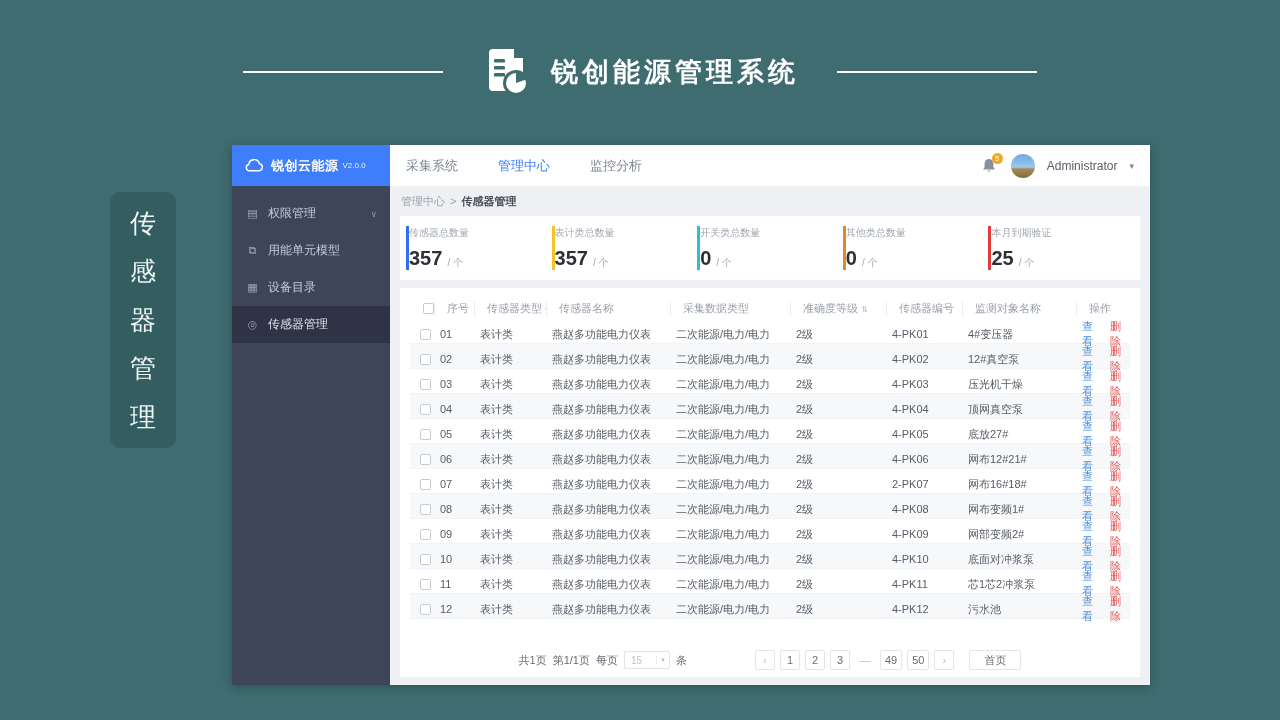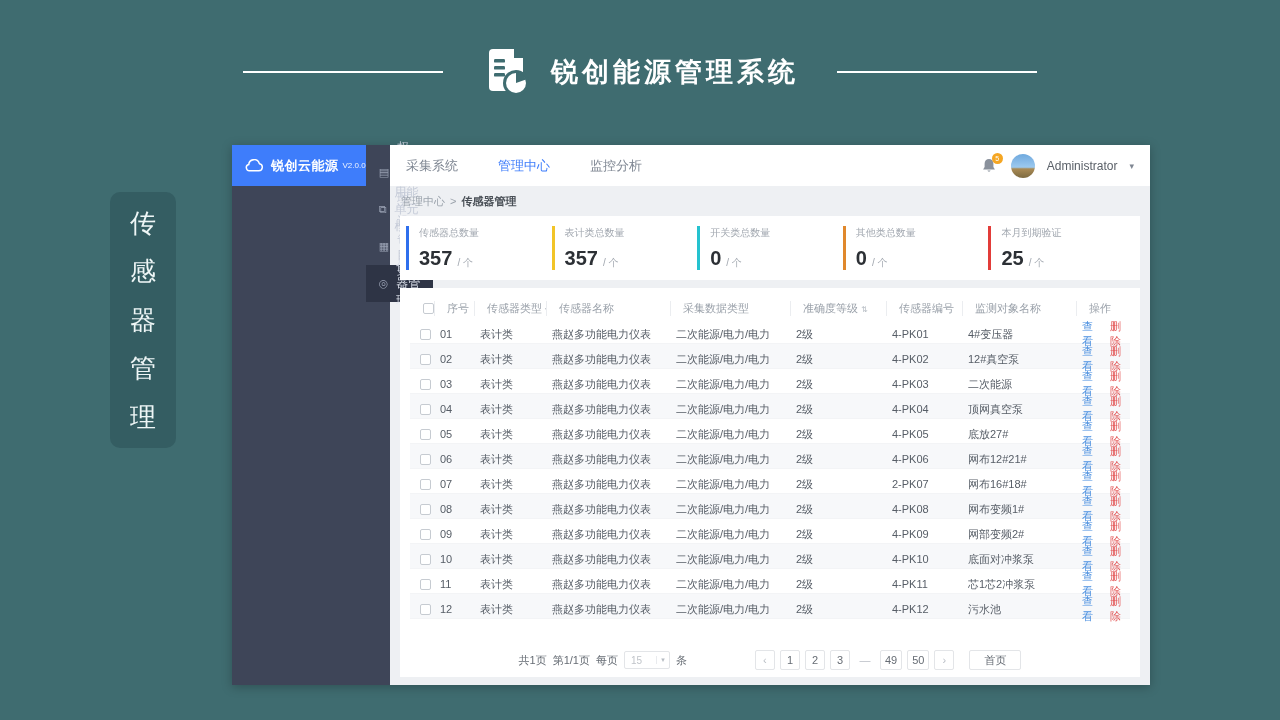--- a/index.html
+++ b/index.html
@@ -14,21 +14,21 @@
   .banner-title{font-size:27px;font-weight:bold;color:#fff;letter-spacing:4px;margin-right:38px}
 
   
   .side-tag{position:absolute;left:110px;top:192px;width:66px;height:256px;background:#345d62;border-radius:10px;
     display:flex;flex-direction:column;align-items:center;justify-content:space-evenly;color:#eef6f6;font-size:26px}
 
   
   .app{position:absolute;left:232px;top:145px;width:918px;height:540px;display:flex;background:#eef0f3;box-shadow:0 2px 10px rgba(0,0,0,.25)}
 
   
-  .sb{width:158px;background:#3e4558;display:flex;flex-direction:row;flex-shrink:0}
+  .sb{width:158px;background:#3e4558;display:flex;flex-direction:column;flex-shrink:0}
   .sb-logo{height:41px;background:#3e7dfb;display:flex;align-items:center;padding-left:13px;color:#fff;flex-shrink:0}
   .sb-logo .name{font-size:13px;font-weight:bold;margin-left:7px;letter-spacing:.5px}
   .sb-logo .ver{font-size:8px;margin-left:4px;opacity:.9}
   .sb-menu{padding-top:9px}
   .sb-item{height:37px;display:flex;align-items:center;padding:0 13px;font-size:12px;color:#c4cad7;cursor:pointer}
   .sb-item.active{background:#2e3445;color:#dde2ec}
   .sb-icon{width:15px;font-size:11px;color:#9ba3b5;margin-right:8px;text-align:center}
   .sb-chev{margin-left:auto;font-size:9px;color:#8f97a8}
 
   
@@ -49,21 +49,21 @@
   .uname{font-size:12px;color:#5a6068;cursor:pointer}
   .uchev{font-size:9px;color:#7e8692;cursor:pointer}
 
   
   .crumbs{height:30px;display:flex;align-items:center;padding-left:11px;font-size:11px;color:#9aa2ab;flex-shrink:0}
   .crumbs .cur{color:#4a5057;font-weight:bold}
   .crumbs .sep{margin:0 5px}
 
   
   .stats{margin:0 10px;background:#fff;height:64px;display:flex;padding:10px 6px;flex-shrink:0}
-  .stat{flex:1;border-left:3px solid #0f766e;padding-left:10px;display:flex;flex-direction:column;justify-content:space-between;margin-right:6px}
+  .stat{flex:1;border-left:3px solid #0f766e;display:flex;flex-direction:column;justify-content:space-between;margin-right:6px}
   .stat-label{font-size:10px;color:#a2a8b0}
   .stat-vrow{display:flex;align-items:flex-end}
   .stat-value{font-size:20px;font-weight:bold;color:#2c3035}
   .stat-unit{font-size:10px;color:#a2a8b0;margin-left:5px}
 
   
   .card{margin:8px 10px;background:#fff;flex:1;display:flex;flex-direction:column;padding:9px 10px 7px;min-height:0}
   .toolbar{display:flex;align-items:center;height:24px;margin-bottom:5px;flex-shrink:0}
   .search{display:flex;align-items:center;gap:8px}
   .search input{width:118px;height:22px;border:1px solid #dcdfe3;border-radius:3px;font-size:10px;padding:0 8px;color:#444;outline:none;font-family:inherit}
@@ -301,21 +301,21 @@
             <div class="grid row">
     <div class="cell cbcell">
                 <span class="cb"></span>
               </div>
     <div class="cell">03</div>
     <div class="cell">表计类</div>
     <div class="cell">燕赵多功能电力仪表</div>
     <div class="cell">二次能源/电力/电力</div>
     <div class="cell">2级</div>
     <div class="cell">4-PK03</div>
-    <div class="cell">二次能源</div>
+    <div class="cell">压光机干燥</div>
     <div class="acts">
       <span class="lnk-view">查看</span>
       <span class="lnk-del">删除</span>
     </div>
   </div>
             <div class="grid row alt">
     <div class="cell cbcell">
                 <span class="cb"></span>
               </div>
     <div class="cell">04</div>

